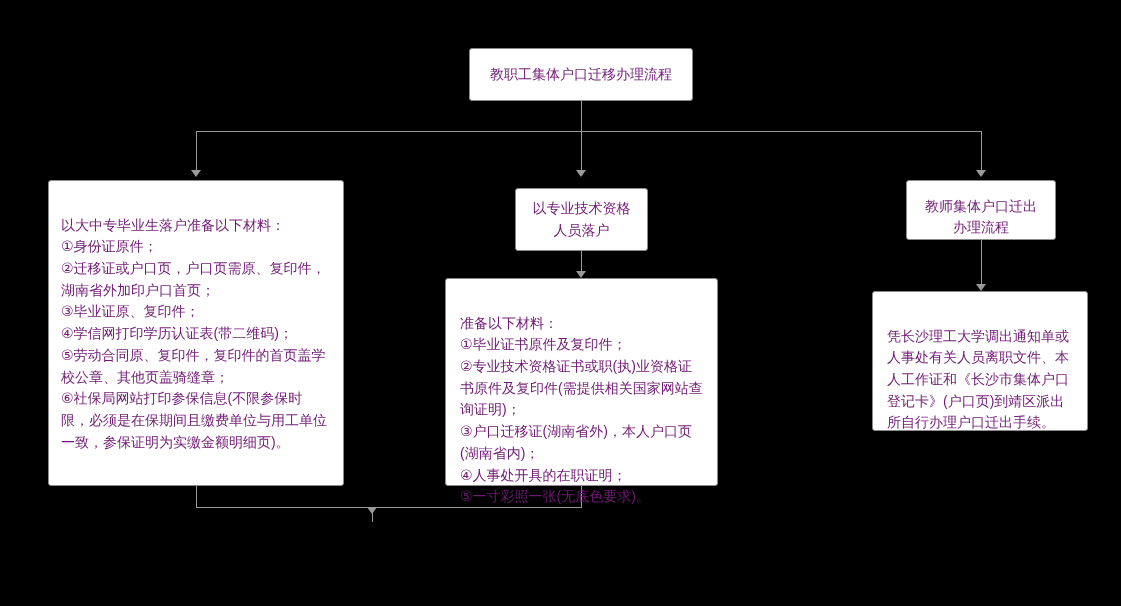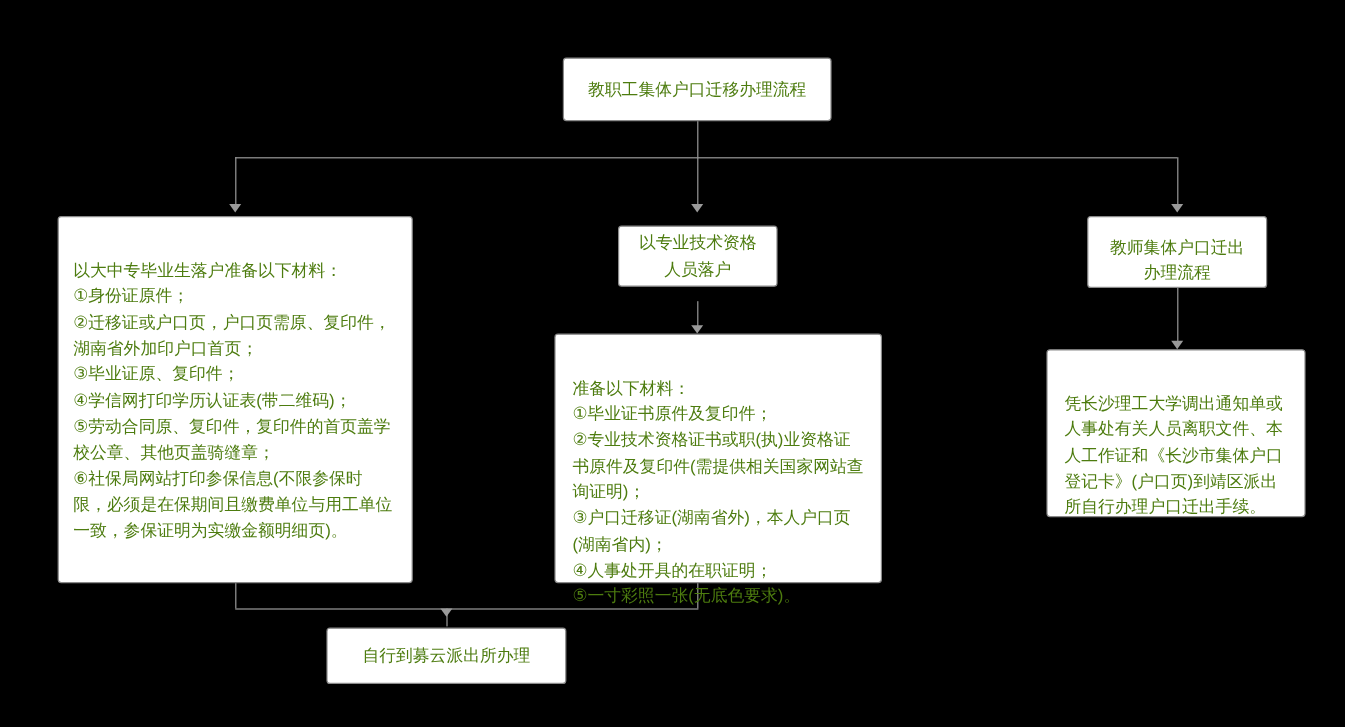--- a/index.html
+++ b/index.html
@@ -11,21 +11,21 @@
     position: relative;
     width: 1121px;
     height: 606px;
     background: #000000;
     font-family: "Liberation Sans", "DejaVu Sans", sans-serif;
     overflow: hidden;
   }
   .node {
     position: absolute;
     background: #ffffff;
-    color: #4d7c0f;
+    color: #701a75;
     border: 1px solid #8a8a8a;
     border-radius: 3px;
     box-sizing: border-box;
     font-size: 14px;
     line-height: 1.55;
     white-space: pre-line;
   }
   .node.center {
     display: flex;
     align-items: center;
@@ -87,40 +87,37 @@
   <div class="node block" style="left:48px; top:180px; width:296px; height:306px;padding-left:12px;">
     <span>以大中专毕业生落户准备以下材料：
 ①身份证原件；
 ②迁移证或户口页，户口页需原、复印件，湖南省外加印户口首页；
 ③毕业证原、复印件；
 ④学信网打印学历认证表(带二维码)；
 ⑤劳动合同原、复印件，复印件的首页盖学校公章、其他页盖骑缝章；
 ⑥社保局网站打印参保信息(不限参保时限，必须是在保期间且缴费单位与用工单位一致，参保证明为实缴金额明细页)。</span>
   </div>
 
-  <div class="node center" style="left:515px; top:188px; width:133px; height:51px;">
+  <div class="node center" style="left:515px; top:188px; width:133px; height:63px;">
     <span>以专业技术资格
 人员落户</span>
   </div>
 
-  <div class="node block" style="left:462px; top:278px; width:273px; height:208px;">
+  <div class="node block" style="left:445px; top:278px; width:273px; height:208px;">
     <span>准备以下材料：
 ①毕业证书原件及复印件；
 ②专业技术资格证书或职(执)业资格证书原件及复印件(需提供相关国家网站查询证明)；
 ③户口迁移证(湖南省外)，本人户口页(湖南省内)；
 ④人事处开具的在职证明；
 ⑤一寸彩照一张(无底色要求)。</span>
   </div>
 
   <div class="node center" style="left:906px; top:180px; width:150px; height:60px;align-items:flex-end;">
     <span>教师集体户口迁出
 办理流程</span>
   </div>
 
   <div class="node block" style="left:872px; top:291px; width:216px; height:140px;">
     <span>凭长沙理工大学调出通知单或人事处有关人员离职文件、本人工作证和《长沙市集体户口登记卡》(户口页)到靖区派出所自行办理户口迁出手续。</span>
   </div>
 
-  <div class="node center" style="left:272px; top:523px; width:200px; height:47px;">
-    <span>自行到募云派出所办理</span>
-  </div>
 
 </div>
 
 </body></html>

